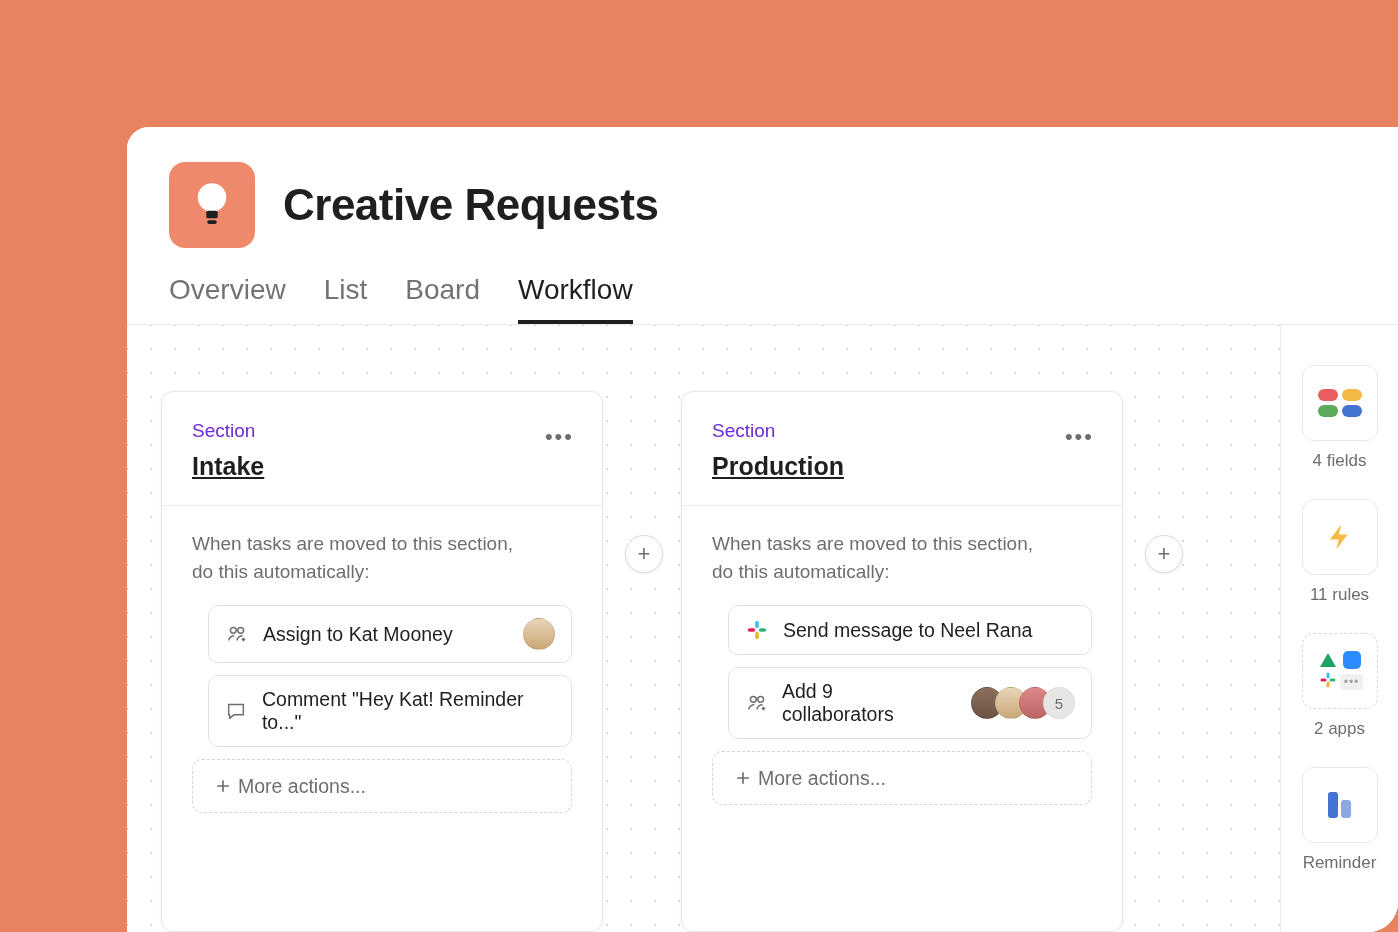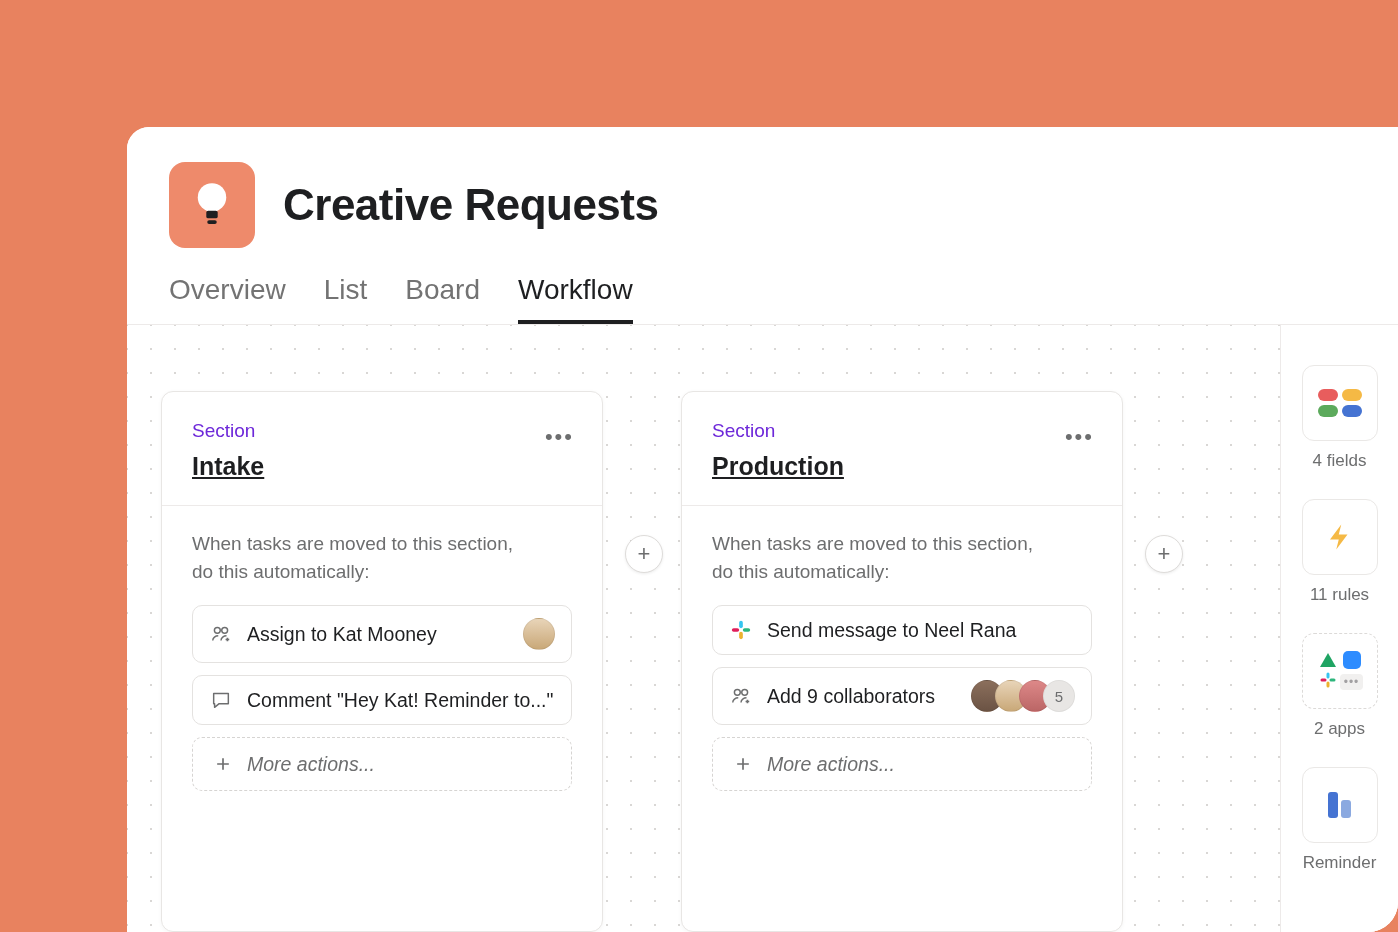--- a/index.html
+++ b/index.html
@@ -132,20 +132,21 @@
     display: flex;
     align-items: center;
     gap: 14px;
     border: 1px solid #e4e2e0;
     border-radius: 10px;
     padding: 12px 16px;
     margin-bottom: 12px;
     font-size: 19.5px;
     color: #1e1f21;
     cursor: pointer;
+    margin-left: 16px;
   }
   .rule-pill .spacer { flex: 1; }
   .avatar {
     width: 32px;
     height: 32px;
     border-radius: 50%;
     background: #d4a574;
     display: inline-block;
     border: 1px solid rgba(0,0,0,0.06);
   }
@@ -168,26 +169,25 @@
     justify-content: center;
     margin-left: -8px;
     border: 1px solid rgba(0,0,0,0.04);
   }
   .more-actions {
     border: 1.5px dashed #d6d4d2;
     border-radius: 10px;
     padding: 14px 18px;
     display: flex;
     align-items: center;
-    gap: 12px;
+    gap: 3px;
     color: #6d6e6f;
     font-size: 19.5px;
     cursor: pointer;
     margin-top: 4px;
-    font-style: italic;
   }
   .plus-between {
     position: absolute;
     top: 210px;
     width: 38px;
     height: 38px;
     border-radius: 50%;
     background: #fff;
     border: 1px solid #dedcda;
     box-shadow: 0 1px 3px rgba(0,0,0,0.08);

